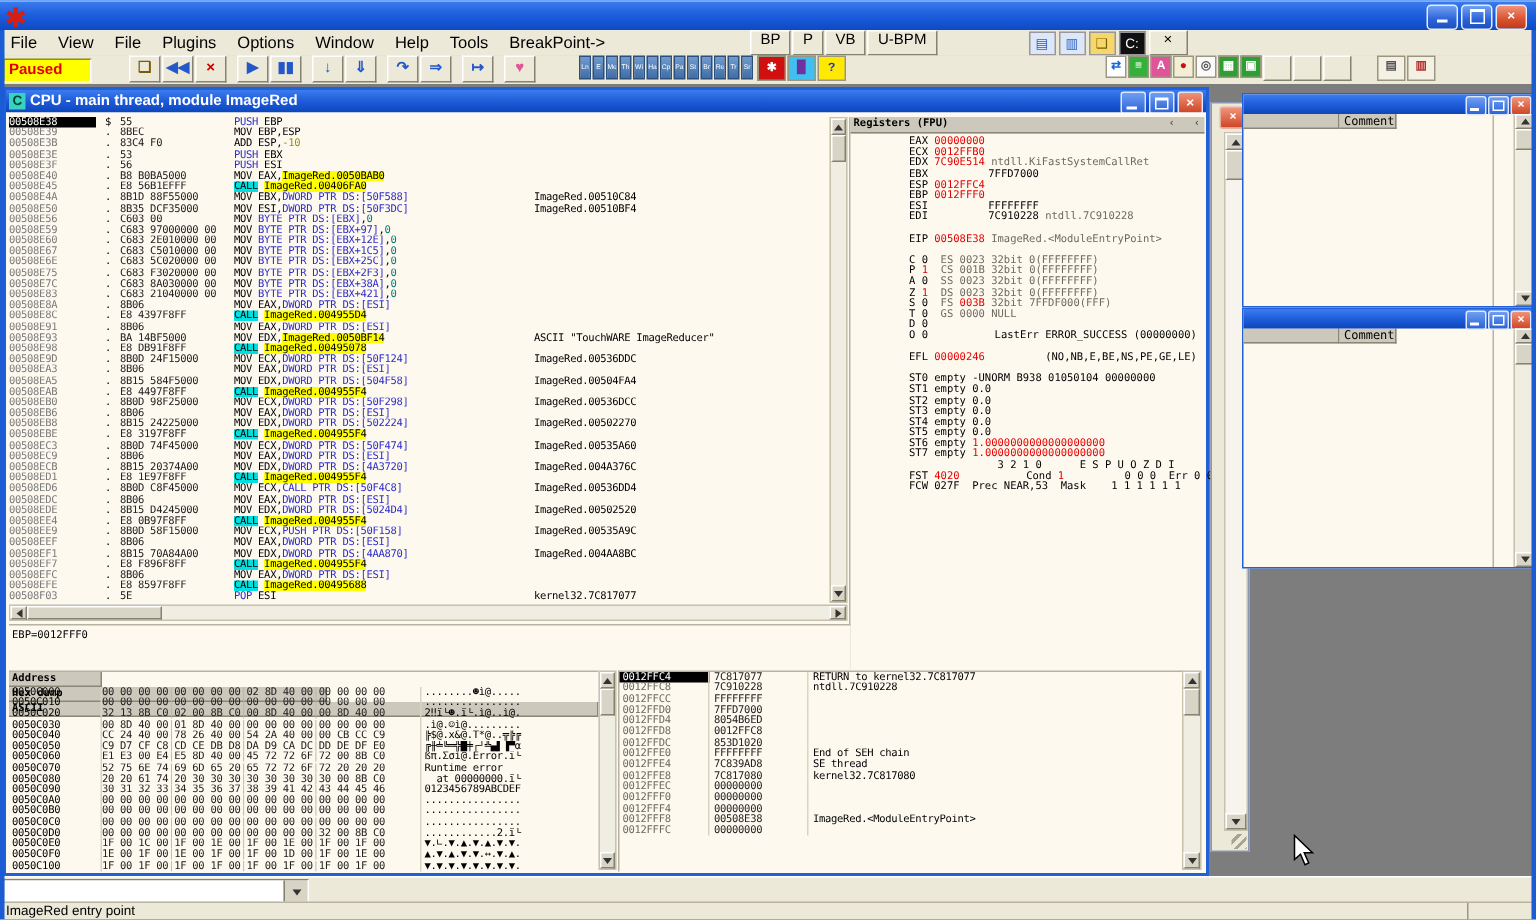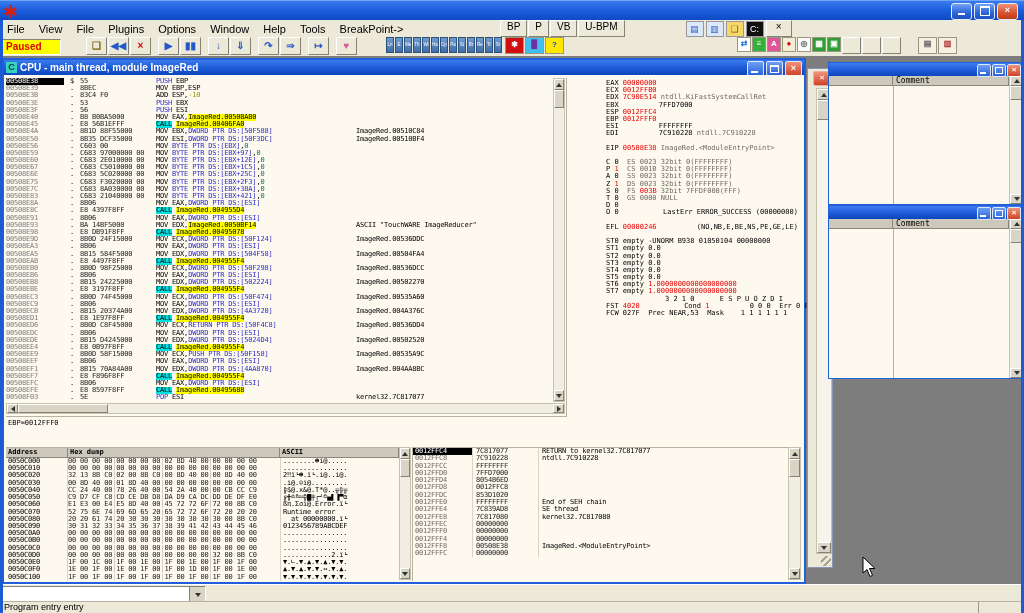--- a/index.html
+++ b/index.html
@@ -97,21 +97,21 @@
   
   #registers{position:absolute;left:562px;top:3px;width:236px;height:368px;background:#fdf9ef;
     border-left:1px solid #b7b3a0;}
   .pane-hdr{height:10px;background:#ccc8bc;border-bottom:1px solid #8a8779;color:#000;
     font-size:7px;font-weight:bold;line-height:9px;padding-left:2px;position:relative;white-space:pre;}
   .hdr-arrows{position:absolute;right:3px;top:0;font-size:7px;color:#444;font-weight:normal;}
   #reg-lines{padding:2px 0 0 3px;font-size:7px;line-height:7.2px;white-space:pre;}
   .rg-n{color:#000;margin-left:36px;} .rg-r{color:#e60000;} .rg-g{color:#6e6a60;}
   
   #dump{position:absolute;left:2px;top:372px;width:393px;height:133px;background:#fdf9ef;border-top:1px solid #b7b3a0;}
-  #dump-hdr{display:flex;height:10px;}
+  #dump-hdr{display:flex;height:10px;flex-direction:column;}
   .dh{background:#ccc8bc;border-right:1px solid #8a8779;border-bottom:1px solid #8a8779;
     font-size:7px;font-weight:bold;line-height:9px;padding-left:2px;color:#000;box-sizing:border-box;}
   .dump-row{display:flex;height:7.22px;line-height:7.22px;font-size:7px;letter-spacing:-0.2px;white-space:pre;}
   .du-a{width:62px;flex:none;color:#000;border-right:1px solid #d8d4c4;padding-left:2px;box-sizing:border-box;}
   .du-h{width:212px;flex:none;color:#222;overflow:hidden;}
   .du-t{flex:1;color:#000;border-left:1px solid #d8d4c4;padding-left:2px;overflow:hidden;}
   .du-h .sep{color:#b9b5a4;}
   
   #stack{position:absolute;left:408px;top:372px;width:376px;height:133px;background:#fdf9ef;
     border-top:1px solid #b7b3a0;border-left:1px solid #b7b3a0;}
@@ -123,21 +123,21 @@
   
   .rwin{position:absolute;box-sizing:border-box;border:1px solid #2160d8;background:#fdf9ef;display:flex;flex-direction:column;}
   .rw-title{height:13px;flex:none;background:linear-gradient(180deg,#3c7cf0,#1e5bd8 55%,#0c46bc);position:relative;}
   .rw-btns{position:absolute;right:2px;top:1px;display:flex;gap:1px;}
   .rw-b{width:12px;height:11px;border-radius:2px;border:1px solid #dfe8fa;background:linear-gradient(180deg,#6f9ef2,#2b63d8);position:relative;}
   .rw-b.close{background:linear-gradient(180deg,#f0927a,#cf4526);}
   .rw-b .mini{position:absolute;left:2px;bottom:2px;width:6px;height:2px;background:#fff;}
   .rw-b .rest{position:absolute;left:2px;top:2px;width:6px;height:5px;border:1px solid #fff;}
   .rw-b .x{position:absolute;inset:0;color:#fff;font-size:8px;line-height:10px;text-align:center;font-weight:bold;}
   .rw-body{flex:1;display:flex;}
-  .rw-cols{flex:1;display:flex;flex-direction:column;}
+  .rw-cols{flex:1;display:flex;flex-direction:row;}
   .rw-hdr{height:10px;display:flex;flex:none;}
   .rw-hc{background:#ccc8bc;border-right:1px solid #8a8779;border-bottom:1px solid #8a8779;
     font-size:8px;line-height:9px;padding-left:3px;color:#000;box-sizing:border-box;font-family:"DejaVu Sans Mono",monospace;}
   .rw-content{flex:1;display:flex;}
   .rw-c1{width:64px;border-right:1px solid #b7b3a0;}
   .rw-vs{width:13px;flex:none;background:#f0ede2;border-left:1px solid #c6c2ae;display:flex;flex-direction:column;}
   .rw-vs .sbtn{height:10px;}
   .rw-vs .thumb{height:14px;}
   .rw-vs .spacer{flex:1;}
   
@@ -328,21 +328,21 @@
             <div class="dis-row"><div class="c-addr">00508EA5</div><div class="c-sym">.</div><div class="c-bytes">8B15 584F5000</div><div class="c-instr">MOV EDX,<span class="op-m">DWORD PTR DS:[504F58]</span></div><div class="c-cmt">ImageRed.00504FA4</div></div>
             <div class="dis-row"><div class="c-addr">00508EAB</div><div class="c-sym">.</div><div class="c-bytes">E8 4497F8FF</div><div class="c-instr"><span class="mn-call">CALL</span> <span class="hl-y">ImageRed.004955F4</span></div><div class="c-cmt"></div></div>
             <div class="dis-row"><div class="c-addr">00508EB0</div><div class="c-sym">.</div><div class="c-bytes">8B0D 98F25000</div><div class="c-instr">MOV ECX,<span class="op-m">DWORD PTR DS:[50F298]</span></div><div class="c-cmt">ImageRed.00536DCC</div></div>
             <div class="dis-row"><div class="c-addr">00508EB6</div><div class="c-sym">.</div><div class="c-bytes">8B06</div><div class="c-instr">MOV EAX,<span class="op-m">DWORD PTR DS:[ESI]</span></div><div class="c-cmt"></div></div>
             <div class="dis-row"><div class="c-addr">00508EB8</div><div class="c-sym">.</div><div class="c-bytes">8B15 24225000</div><div class="c-instr">MOV EDX,<span class="op-m">DWORD PTR DS:[502224]</span></div><div class="c-cmt">ImageRed.00502270</div></div>
             <div class="dis-row"><div class="c-addr">00508EBE</div><div class="c-sym">.</div><div class="c-bytes">E8 3197F8FF</div><div class="c-instr"><span class="mn-call">CALL</span> <span class="hl-y">ImageRed.004955F4</span></div><div class="c-cmt"></div></div>
             <div class="dis-row"><div class="c-addr">00508EC3</div><div class="c-sym">.</div><div class="c-bytes">8B0D 74F45000</div><div class="c-instr">MOV ECX,<span class="op-m">DWORD PTR DS:[50F474]</span></div><div class="c-cmt">ImageRed.00535A60</div></div>
             <div class="dis-row"><div class="c-addr">00508EC9</div><div class="c-sym">.</div><div class="c-bytes">8B06</div><div class="c-instr">MOV EAX,<span class="op-m">DWORD PTR DS:[ESI]</span></div><div class="c-cmt"></div></div>
             <div class="dis-row"><div class="c-addr">00508ECB</div><div class="c-sym">.</div><div class="c-bytes">8B15 20374A00</div><div class="c-instr">MOV EDX,<span class="op-m">DWORD PTR DS:[4A3720]</span></div><div class="c-cmt">ImageRed.004A376C</div></div>
             <div class="dis-row"><div class="c-addr">00508ED1</div><div class="c-sym">.</div><div class="c-bytes">E8 1E97F8FF</div><div class="c-instr"><span class="mn-call">CALL</span> <span class="hl-y">ImageRed.004955F4</span></div><div class="c-cmt"></div></div>
-            <div class="dis-row"><div class="c-addr">00508ED6</div><div class="c-sym">.</div><div class="c-bytes">8B0D C8F45000</div><div class="c-instr">MOV ECX,<span class="op-m">RETURN PTR DS:[50F4C8]</span></div><div class="c-cmt">ImageRed.00536DD4</div></div>
+            <div class="dis-row"><div class="c-addr">00508ED6</div><div class="c-sym">.</div><div class="c-bytes">8B0D C8F45000</div><div class="c-instr">MOV ECX,<span class="op-m">CALL PTR DS:[50F4C8]</span></div><div class="c-cmt">ImageRed.00536DD4</div></div>
             <div class="dis-row"><div class="c-addr">00508EDC</div><div class="c-sym">.</div><div class="c-bytes">8B06</div><div class="c-instr">MOV EAX,<span class="op-m">DWORD PTR DS:[ESI]</span></div><div class="c-cmt"></div></div>
             <div class="dis-row"><div class="c-addr">00508EDE</div><div class="c-sym">.</div><div class="c-bytes">8B15 D4245000</div><div class="c-instr">MOV EDX,<span class="op-m">DWORD PTR DS:[5024D4]</span></div><div class="c-cmt">ImageRed.00502520</div></div>
             <div class="dis-row"><div class="c-addr">00508EE4</div><div class="c-sym">.</div><div class="c-bytes">E8 0B97F8FF</div><div class="c-instr"><span class="mn-call">CALL</span> <span class="hl-y">ImageRed.004955F4</span></div><div class="c-cmt"></div></div>
             <div class="dis-row"><div class="c-addr">00508EE9</div><div class="c-sym">.</div><div class="c-bytes">8B0D 58F15000</div><div class="c-instr">MOV ECX,<span class="op-m">PUSH PTR DS:[50F158]</span></div><div class="c-cmt">ImageRed.00535A9C</div></div>
             <div class="dis-row"><div class="c-addr">00508EEF</div><div class="c-sym">.</div><div class="c-bytes">8B06</div><div class="c-instr">MOV EAX,<span class="op-m">DWORD PTR DS:[ESI]</span></div><div class="c-cmt"></div></div>
             <div class="dis-row"><div class="c-addr">00508EF1</div><div class="c-sym">.</div><div class="c-bytes">8B15 70A84A00</div><div class="c-instr">MOV EDX,<span class="op-m">DWORD PTR DS:[4AA870]</span></div><div class="c-cmt">ImageRed.004AA8BC</div></div>
             <div class="dis-row"><div class="c-addr">00508EF7</div><div class="c-sym">.</div><div class="c-bytes">E8 F896F8FF</div><div class="c-instr"><span class="mn-call">CALL</span> <span class="hl-y">ImageRed.004955F4</span></div><div class="c-cmt"></div></div>
             <div class="dis-row"><div class="c-addr">00508EFC</div><div class="c-sym">.</div><div class="c-bytes">8B06</div><div class="c-instr">MOV EAX,<span class="op-m">DWORD PTR DS:[ESI]</span></div><div class="c-cmt"></div></div>
             <div class="dis-row"><div class="c-addr">00508EFE</div><div class="c-sym">.</div><div class="c-bytes">E8 8597F8FF</div><div class="c-instr"><span class="mn-call">CALL</span> <span class="hl-y">ImageRed.00495688</span></div><div class="c-cmt"></div></div>
             <div class="dis-row"><div class="c-addr">00508F03</div><div class="c-sym">.</div><div class="c-bytes">5E</div><div class="c-instr"><span class="mn-st">POP</span> ESI</div><div class="c-cmt">kernel32.7C817077</div></div>
@@ -352,20 +352,21 @@
           <div class="sbtn">
               <span class="arr up"></span>
             </div>
           <div class="thumb"></div>
           <div class="sbtn" style="position:absolute;bottom:0">
               <span class="arr dn"></span>
             </div>
         </div>
 
         <div id="registers">
+          <div class="pane-hdr"><span>Registers (FPU)</span><span class="hdr-arrows">‹&nbsp;&nbsp;&nbsp;‹</span></div>
           <div id="reg-lines"><div style="height: 7.2px;"><span class="rg-n">EAX </span><span class="rg-r">00000000</span></div><div style="height: 7.2px;"><span class="rg-n">ECX </span><span class="rg-r">0012FFB0</span></div><div style="height: 7.2px;"><span class="rg-n">EDX </span><span class="rg-r">7C90E514</span><span class="rg-g"> ntdll.KiFastSystemCallRet</span></div><div style="height: 7.2px;"><span class="rg-n">EBX </span><span class="rg-n">7FFD7000</span></div><div style="height: 7.2px;"><span class="rg-n">ESP </span><span class="rg-r">0012FFC4</span></div><div style="height: 7.2px;"><span class="rg-n">EBP </span><span class="rg-r">0012FFF0</span></div><div style="height: 7.2px;"><span class="rg-n">ESI </span><span class="rg-n">FFFFFFFF</span></div><div style="height: 7.2px;"><span class="rg-n">EDI </span><span class="rg-n">7C910228</span><span class="rg-g"> ntdll.7C910228</span></div><div style="height: 7.2px;">&nbsp;</div><div style="height: 7.2px;"><span class="rg-n">EIP </span><span class="rg-r">00508E38</span><span class="rg-g"> ImageRed.&lt;ModuleEntryPoint&gt;</span></div><div style="height: 7.2px;">&nbsp;</div><div style="height: 7.2px;"><span class="rg-n">C 0  </span><span class="rg-g">ES 0023 32bit 0(FFFFFFFF)</span></div><div style="height: 7.2px;"><span class="rg-n">P </span><span class="rg-r">1</span><span class="rg-g">  CS 001B 32bit 0(FFFFFFFF)</span></div><div style="height: 7.2px;"><span class="rg-n">A 0  </span><span class="rg-g">SS 0023 32bit 0(FFFFFFFF)</span></div><div style="height: 7.2px;"><span class="rg-n">Z </span><span class="rg-r">1</span><span class="rg-g">  DS 0023 32bit 0(FFFFFFFF)</span></div><div style="height: 7.2px;"><span class="rg-n">S 0  </span><span class="rg-g">FS </span><span class="rg-r">003B</span><span class="rg-g"> 32bit 7FFDF000(FFF)</span></div><div style="height: 7.2px;"><span class="rg-n">T 0  </span><span class="rg-g">GS 0000 NULL</span></div><div style="height: 7.2px;"><span class="rg-n">D 0</span></div><div style="height: 7.2px;"><span class="rg-n">O 0  </span><span class="rg-n">LastErr ERROR_SUCCESS (00000000)</span></div><div style="height: 7.2px;">&nbsp;</div><div style="height: 7.2px;"><span class="rg-n">EFL </span><span class="rg-r">00000246</span><span class="rg-n"> (NO,NB,E,BE,NS,PE,GE,LE)</span></div><div style="height: 7.2px;">&nbsp;</div><div style="height: 7.2px;"><span class="rg-n">ST0 empty -UNORM B938 01050104 00000000</span></div><div style="height: 7.2px;"><span class="rg-n">ST1 empty 0.0</span></div><div style="height: 7.2px;"><span class="rg-n">ST2 empty 0.0</span></div><div style="height: 7.2px;"><span class="rg-n">ST3 empty 0.0</span></div><div style="height: 7.2px;"><span class="rg-n">ST4 empty 0.0</span></div><div style="height: 7.2px;"><span class="rg-n">ST5 empty 0.0</span></div><div style="height: 7.2px;"><span class="rg-n">ST6 empty </span><span class="rg-r">1.0000000000000000000</span></div><div style="height: 7.2px;"><span class="rg-n">ST7 empty </span><span class="rg-r">1.0000000000000000000</span></div><div style="height: 7.2px;"><span class="rg-n">              3 2 1 0      E S P U O Z D I</span></div><div style="height: 7.2px;"><span class="rg-n">FST </span><span class="rg-r">4020</span><span class="rg-n">  Cond </span><span class="rg-r">1</span><span class="rg-n"> 0 0 0  Err 0 0 </span><span class="rg-r">1</span><span class="rg-n"> 0 0 0 0 0  (EQ)</span></div><div style="height: 7.2px;"><span class="rg-n">FCW 027F  Prec NEAR,53  Mask    1 1 1 1 1 1</span></div></div>
         </div>
 
         <div id="dis-hscroll">
           <div class="hbtn">
               <span class="arr lf"></span>
             </div>
           <div class="hthumb"></div>
           <div style="flex:1"></div>
           <div class="hbtn">
@@ -545,16 +546,16 @@
   <div id="cmdrow">
     <div id="cmdbox">
       <input id="cmd-input" value="" placeholder="" style="">
       <div id="cmd-drop">
           <span class="arr dn"></span>
         </div>
     </div>
   </div>
 
   <div id="statusbar">
-    <div id="status-cell">Program entry entry</div>
+    <div id="status-cell">ImageRed entry point</div>
     <div id="status-cell2"></div>
   </div>
 </div>
 
 </body></html>

